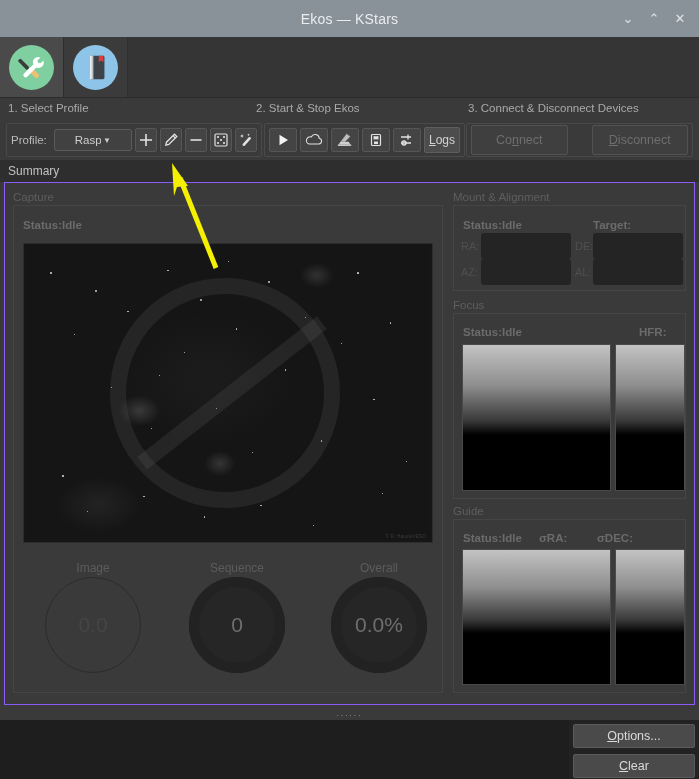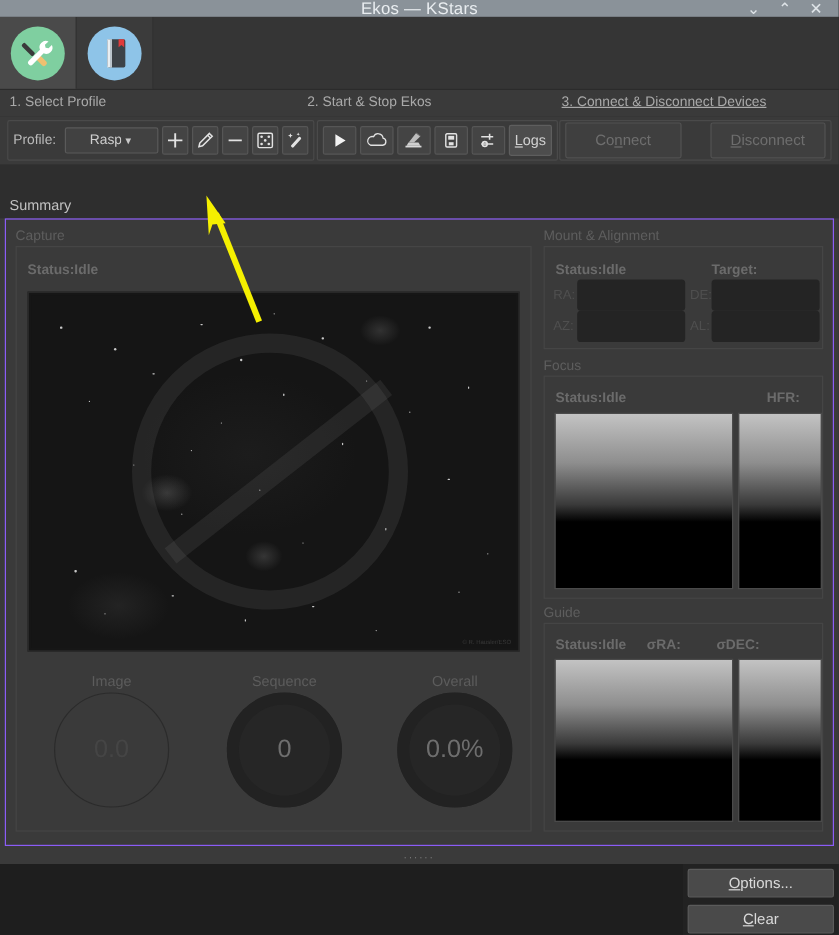--- a/index.html
+++ b/index.html
@@ -5,21 +5,21 @@
   * { box-sizing: border-box; margin: 0; padding: 0; }
   html, body {
     width: 699px; height: 779px;
     overflow: hidden;
     background: #2e2e2e;
     font-family: "Liberation Sans", sans-serif;
   }
 
   
   #titlebar {
-    height: 14px;
+    height: 37px;
     background: #8a9299;
     display: flex;
     align-items: center;
     position: relative;
   }
   #titlebar .title {
     flex: 1;
     text-align: center;
     font-size: 14px;
     color: #e9edf0;
@@ -329,21 +329,21 @@
         <path d="M19 4h5v7l-2.5-2L19 11z" fill="#e03c3c"></path>
       </svg>
     </div>
   </div>
   <div class="tab-filler"></div>
 </div>
 
 <div id="steps">
   <div class="step" style="left:8px;">1. Select Profile</div>
   <div class="step" style="left:256px;">2. Start &amp; Stop Ekos</div>
-  <div class="step" style="left:468px;text-decoration:underline;">3. Connect &amp; Disconnect Devices</div>
+  <div class="step" style="left:468px;">3. Connect &amp; Disconnect Devices</div>
 </div>
 
 <div id="toolbar">
 
   <div class="group" style="position:absolute;left:6px;">
     <span class="lbl">Profile:</span>
     <div class="combo">
       <span class="txt">Rasp Astr</span>
       <span class="arrow">▼</span>
     </div>

